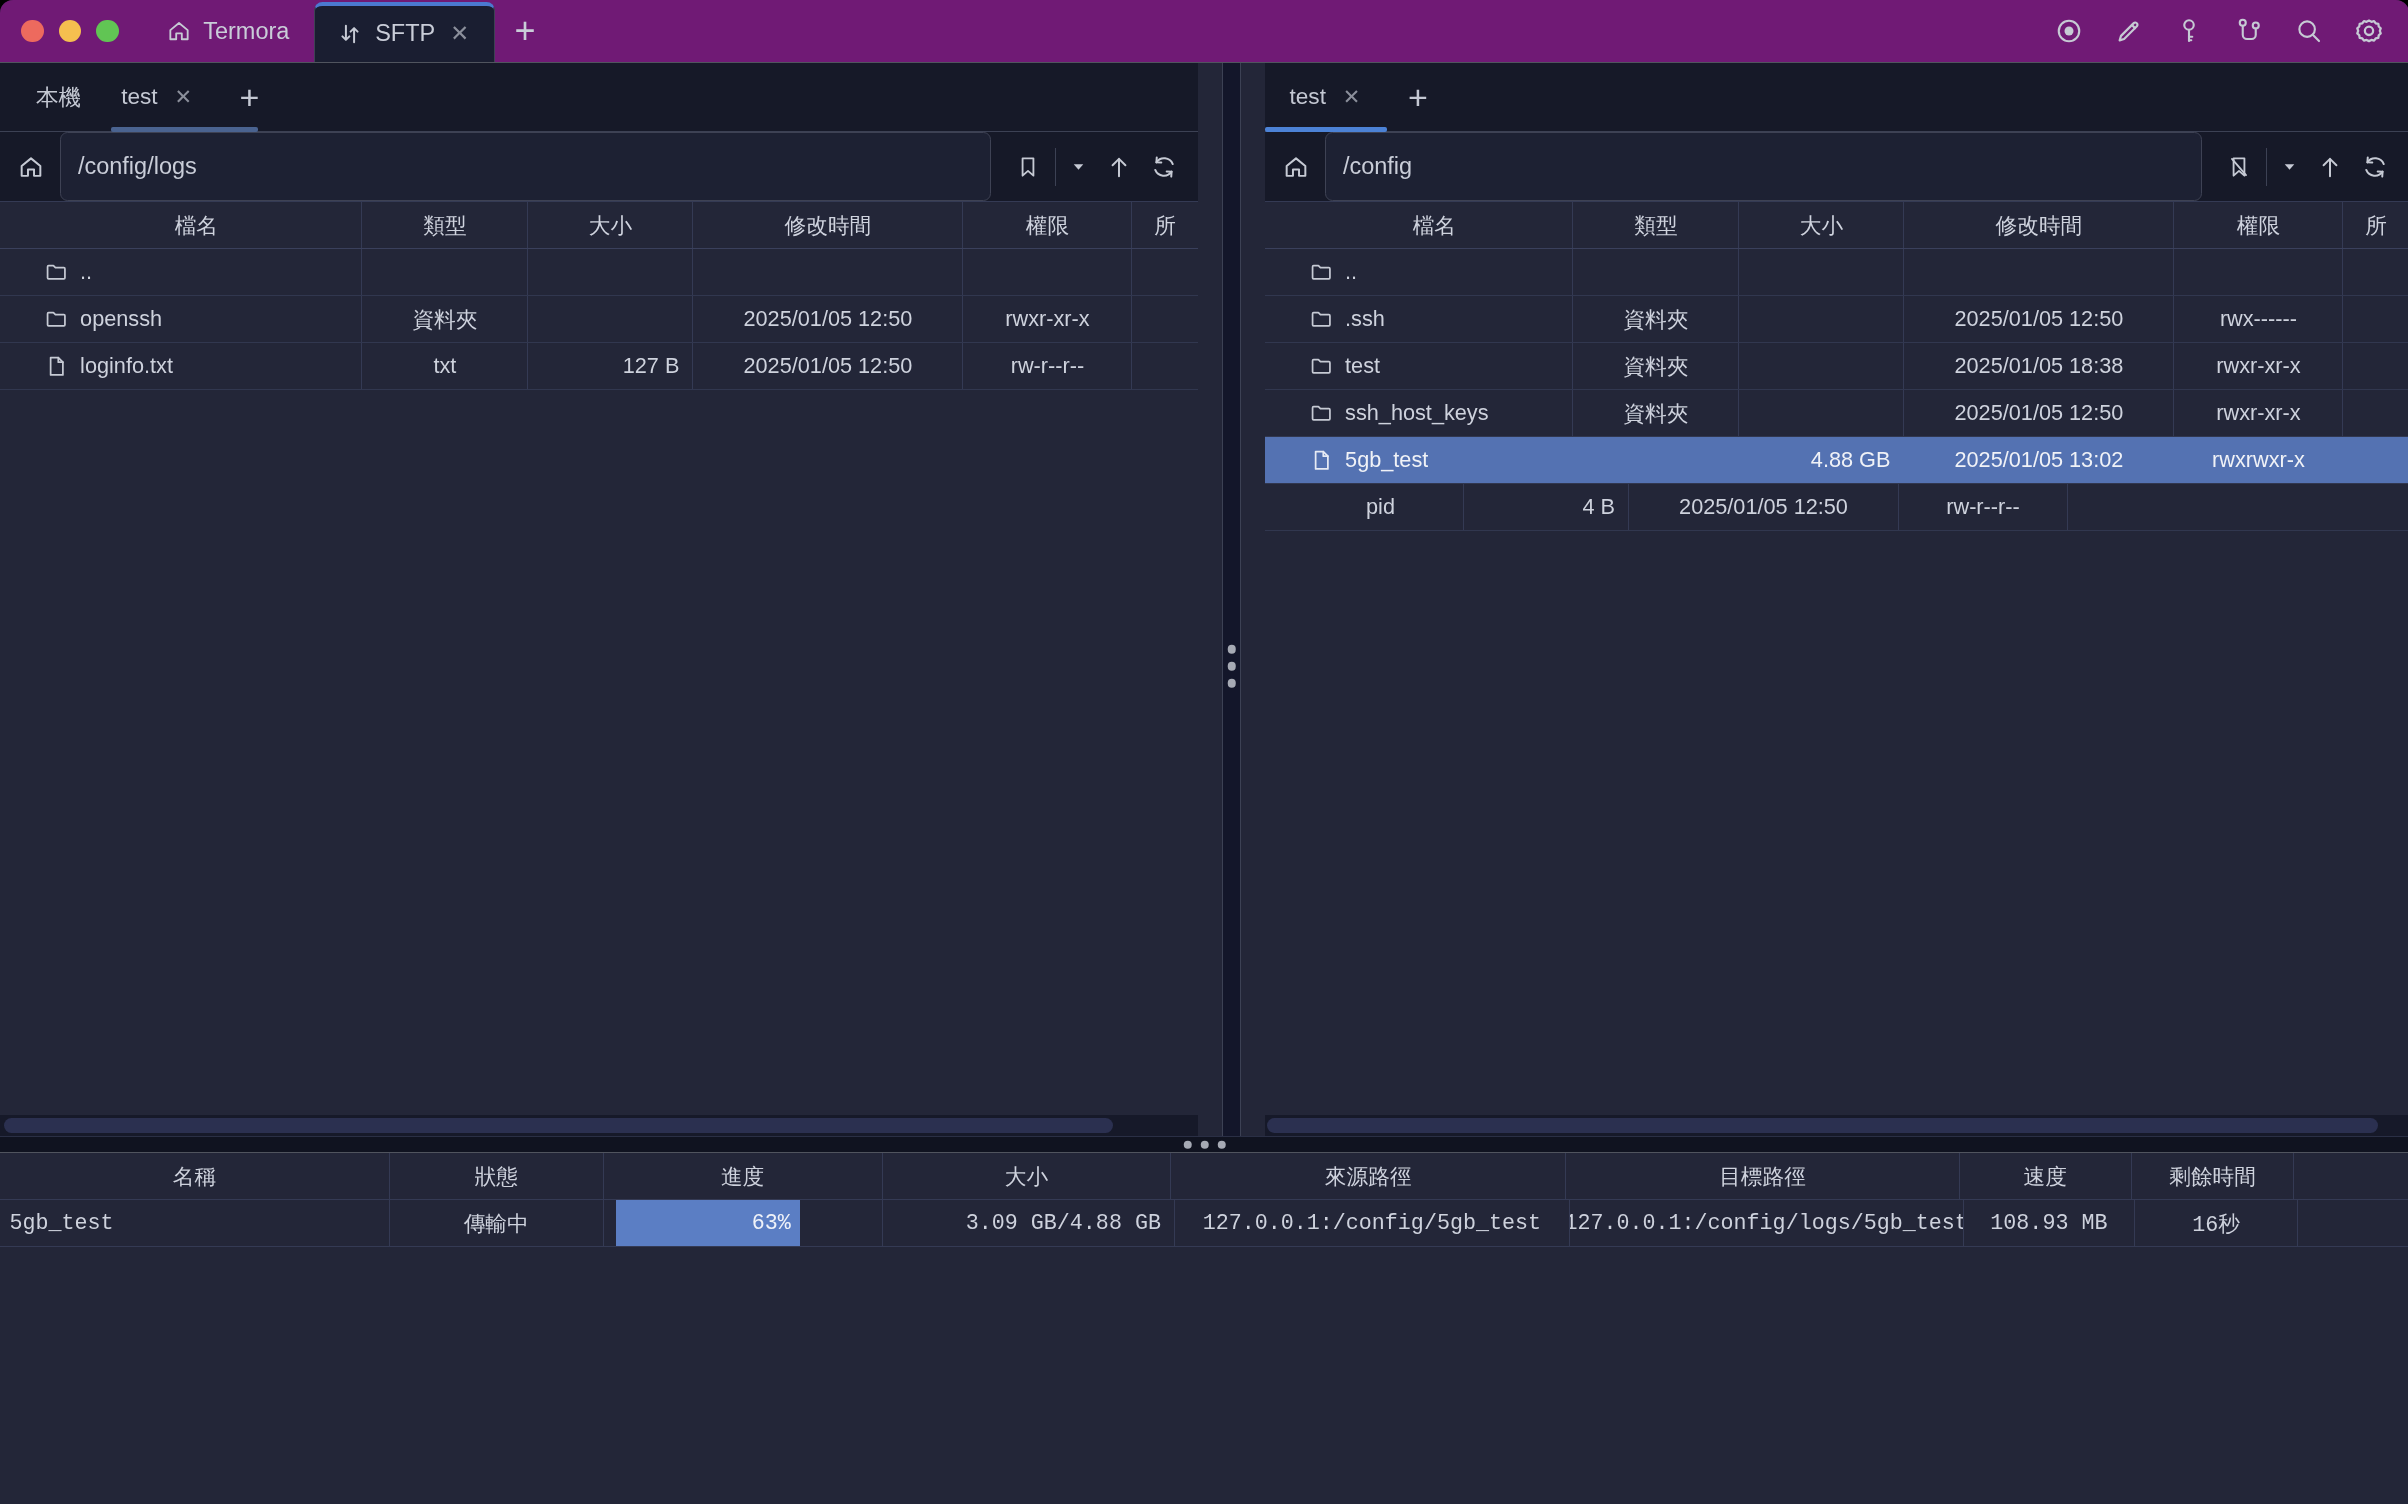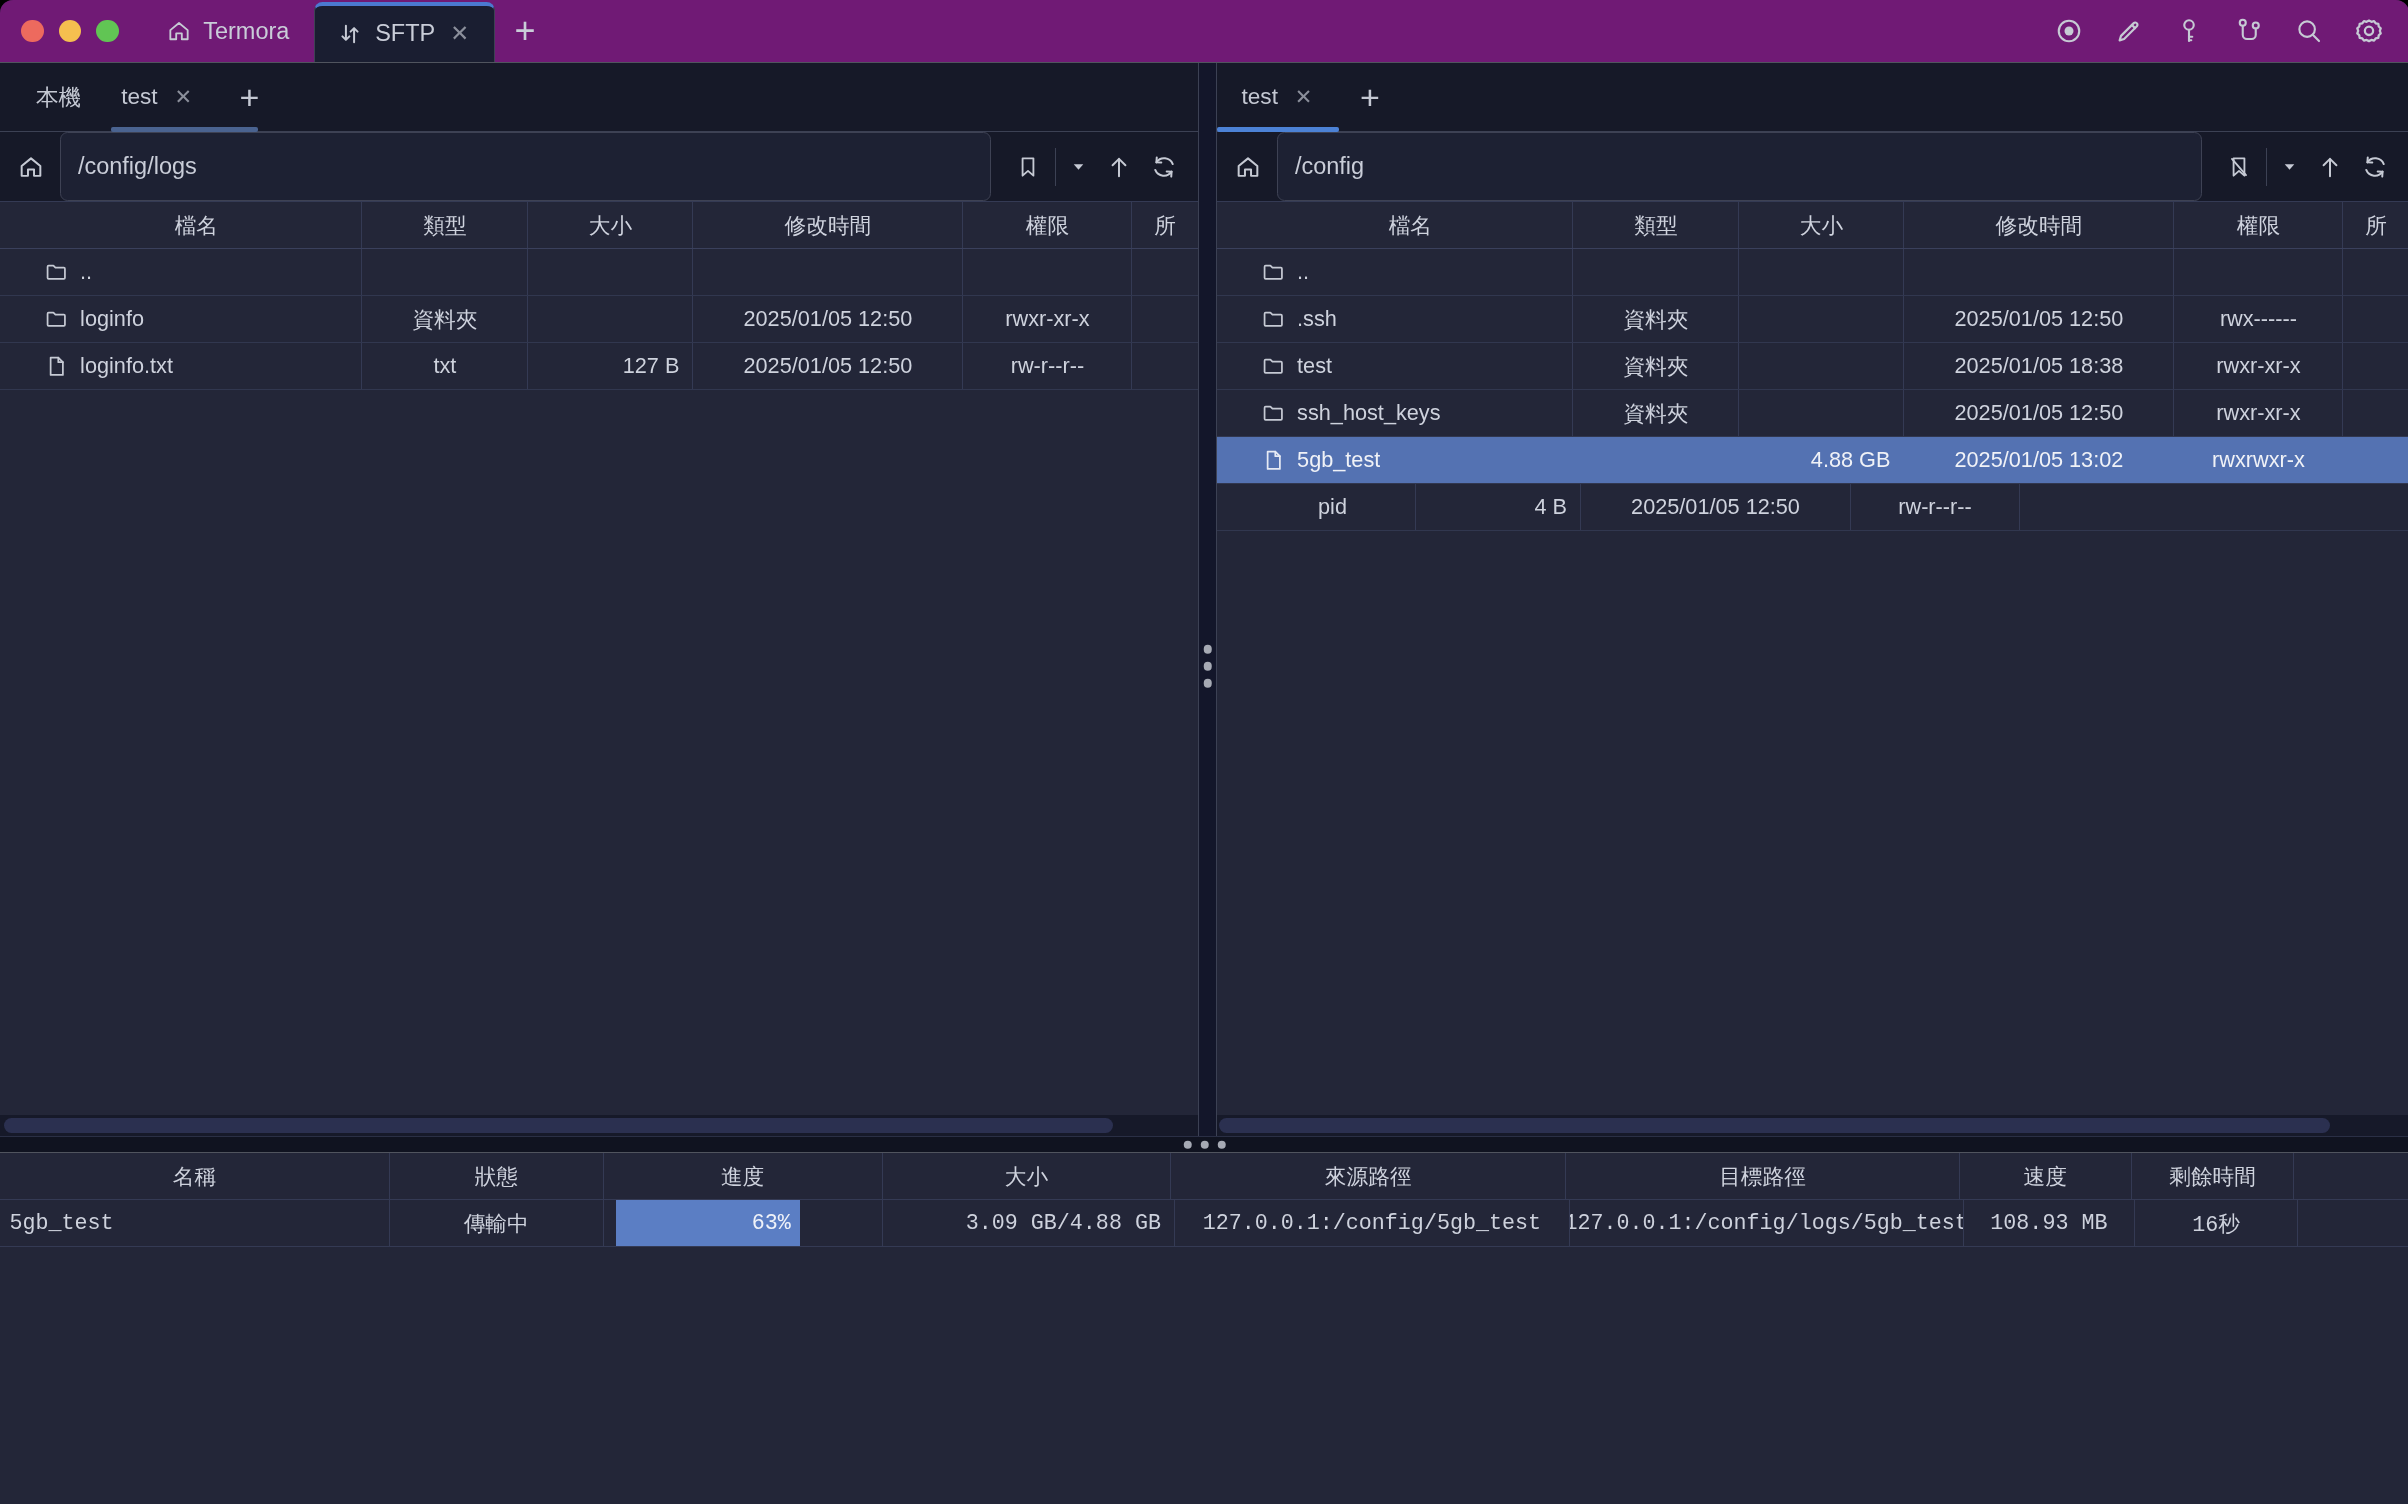--- a/index.html
+++ b/index.html
@@ -19,21 +19,21 @@
   .apptab svg{flex:0 0 auto;}
   .apptab.active{margin-top:1.9px;background:#1a1e31;border-left:0.9px solid #3e4254;border-right:0.9px solid #3e4254;
                  border-top:4.7px solid #4b79d0;border-radius:8.5px 8.5px 0 0;padding:0 21px;}
   .tab-close{color:#8b8f9b;font-size:22.6px;padding:1.9px 3.8px;cursor:pointer;}
   .plusbtn{display:flex;align-items:center;justify-content:center;width:60px;font-size:36px;
            font-weight:300;color:#c9cdd8;cursor:pointer;}
   .tb-actions{position:absolute;right:24.5px;top:0;height:62px;display:flex;align-items:center;gap:28px;}
   .tb-actions .ibtn{width:32px;height:32px;display:flex;align-items:center;justify-content:center;cursor:pointer;}
 
   
-  .main{flex:0 0 1073px;display:flex;min-height:0;}
+  .main{flex:0 0 1073px;display:flex;min-height:0;gap:24px;}
   .pane{display:flex;flex-direction:column;min-width:0;}
   .pane.left{width:1198px;flex:0 0 1198px;}
   .pane.right{flex:1 1 auto;}
   .vsplit{flex:0 0 17px;background:#13162a;border-left:0.9px solid #3c4154;border-right:0.9px solid #3c4154;
           position:relative;cursor:col-resize;}
   .vdots{position:absolute;left:50%;top:603px;transform:translate(-50%,-50%);
          display:flex;flex-direction:column;gap:8.5px;}
   .vdots i,.hdots i{width:8.5px;height:8.5px;border-radius:50%;background:#a6aab4;display:block;}
 
   
@@ -259,21 +259,21 @@
               <div class="fcell c-perm"></div>
               <div class="fcell c-own"></div>
             </div>
             <div class="frow">
               <div class="fcell c-name">
                 <span>
                   <svg width="24.5" height="24.5" viewBox="0 0 24 24">
                     <path d="M3.5 6.5 A1 1 0 0 1 4.5 5.5 H9.2 L11.2 7.5 H19.5 A1 1 0 0 1 20.5 8.5 V17.5 A1 1 0 0 1 19.5 18.5 H4.5 A1 1 0 0 1 3.5 17.5 Z"></path>
                   </svg>
                 </span>
-                <span class="fname">loginfo</span>
+                <span class="fname">openssh</span>
               </div>
               <div class="fcell c-type">資料夾</div>
               <div class="fcell c-size"></div>
               <div class="fcell c-mod">2025/01/05 12:50</div>
               <div class="fcell c-perm">rwxr-xr-x</div>
               <div class="fcell c-own"></div>
             </div>
             <div class="frow">
               <div class="fcell c-name">
                 <span>

